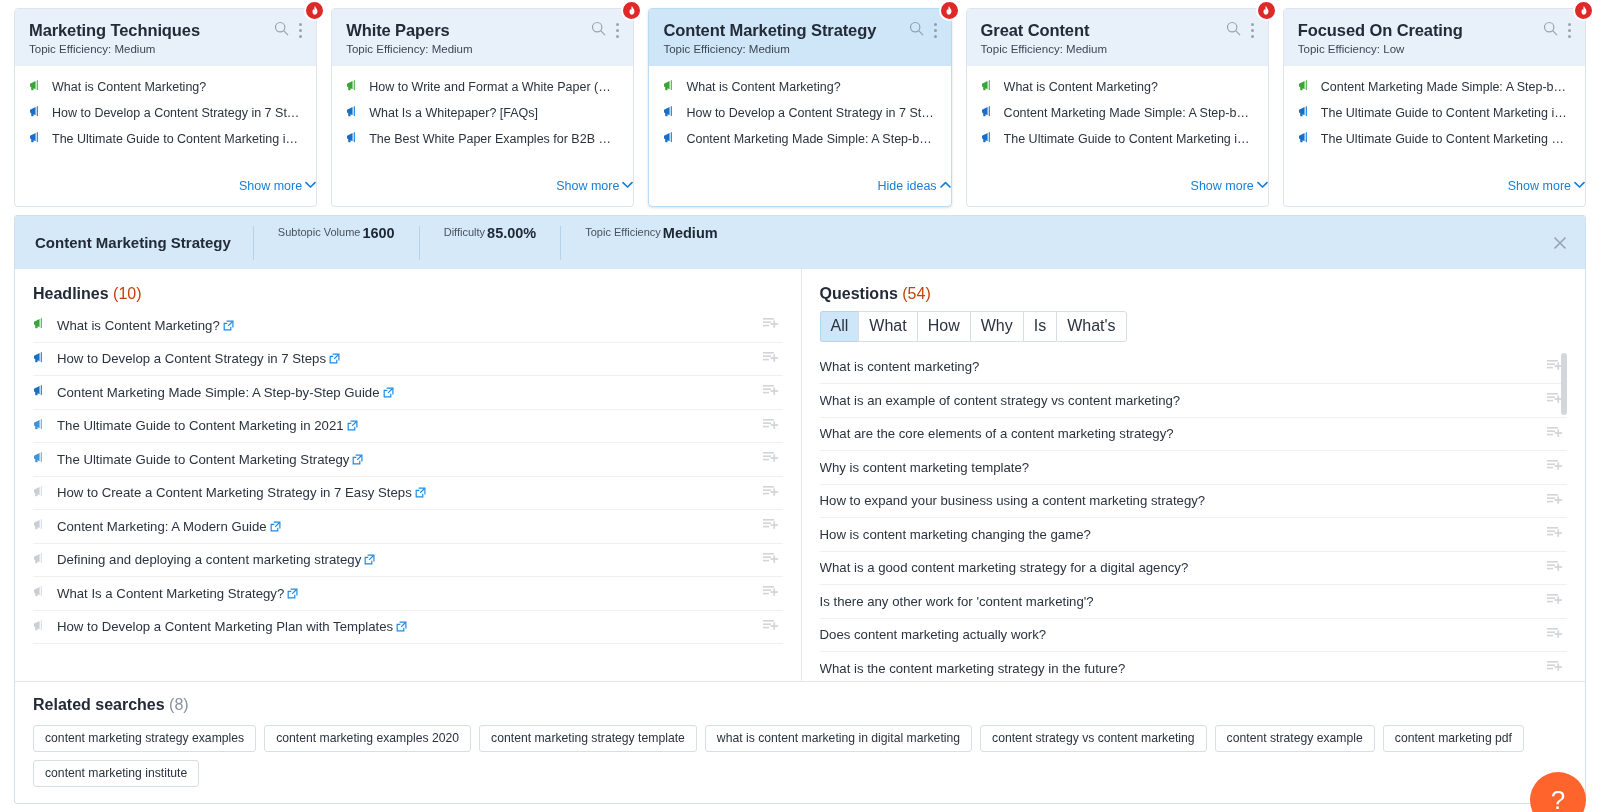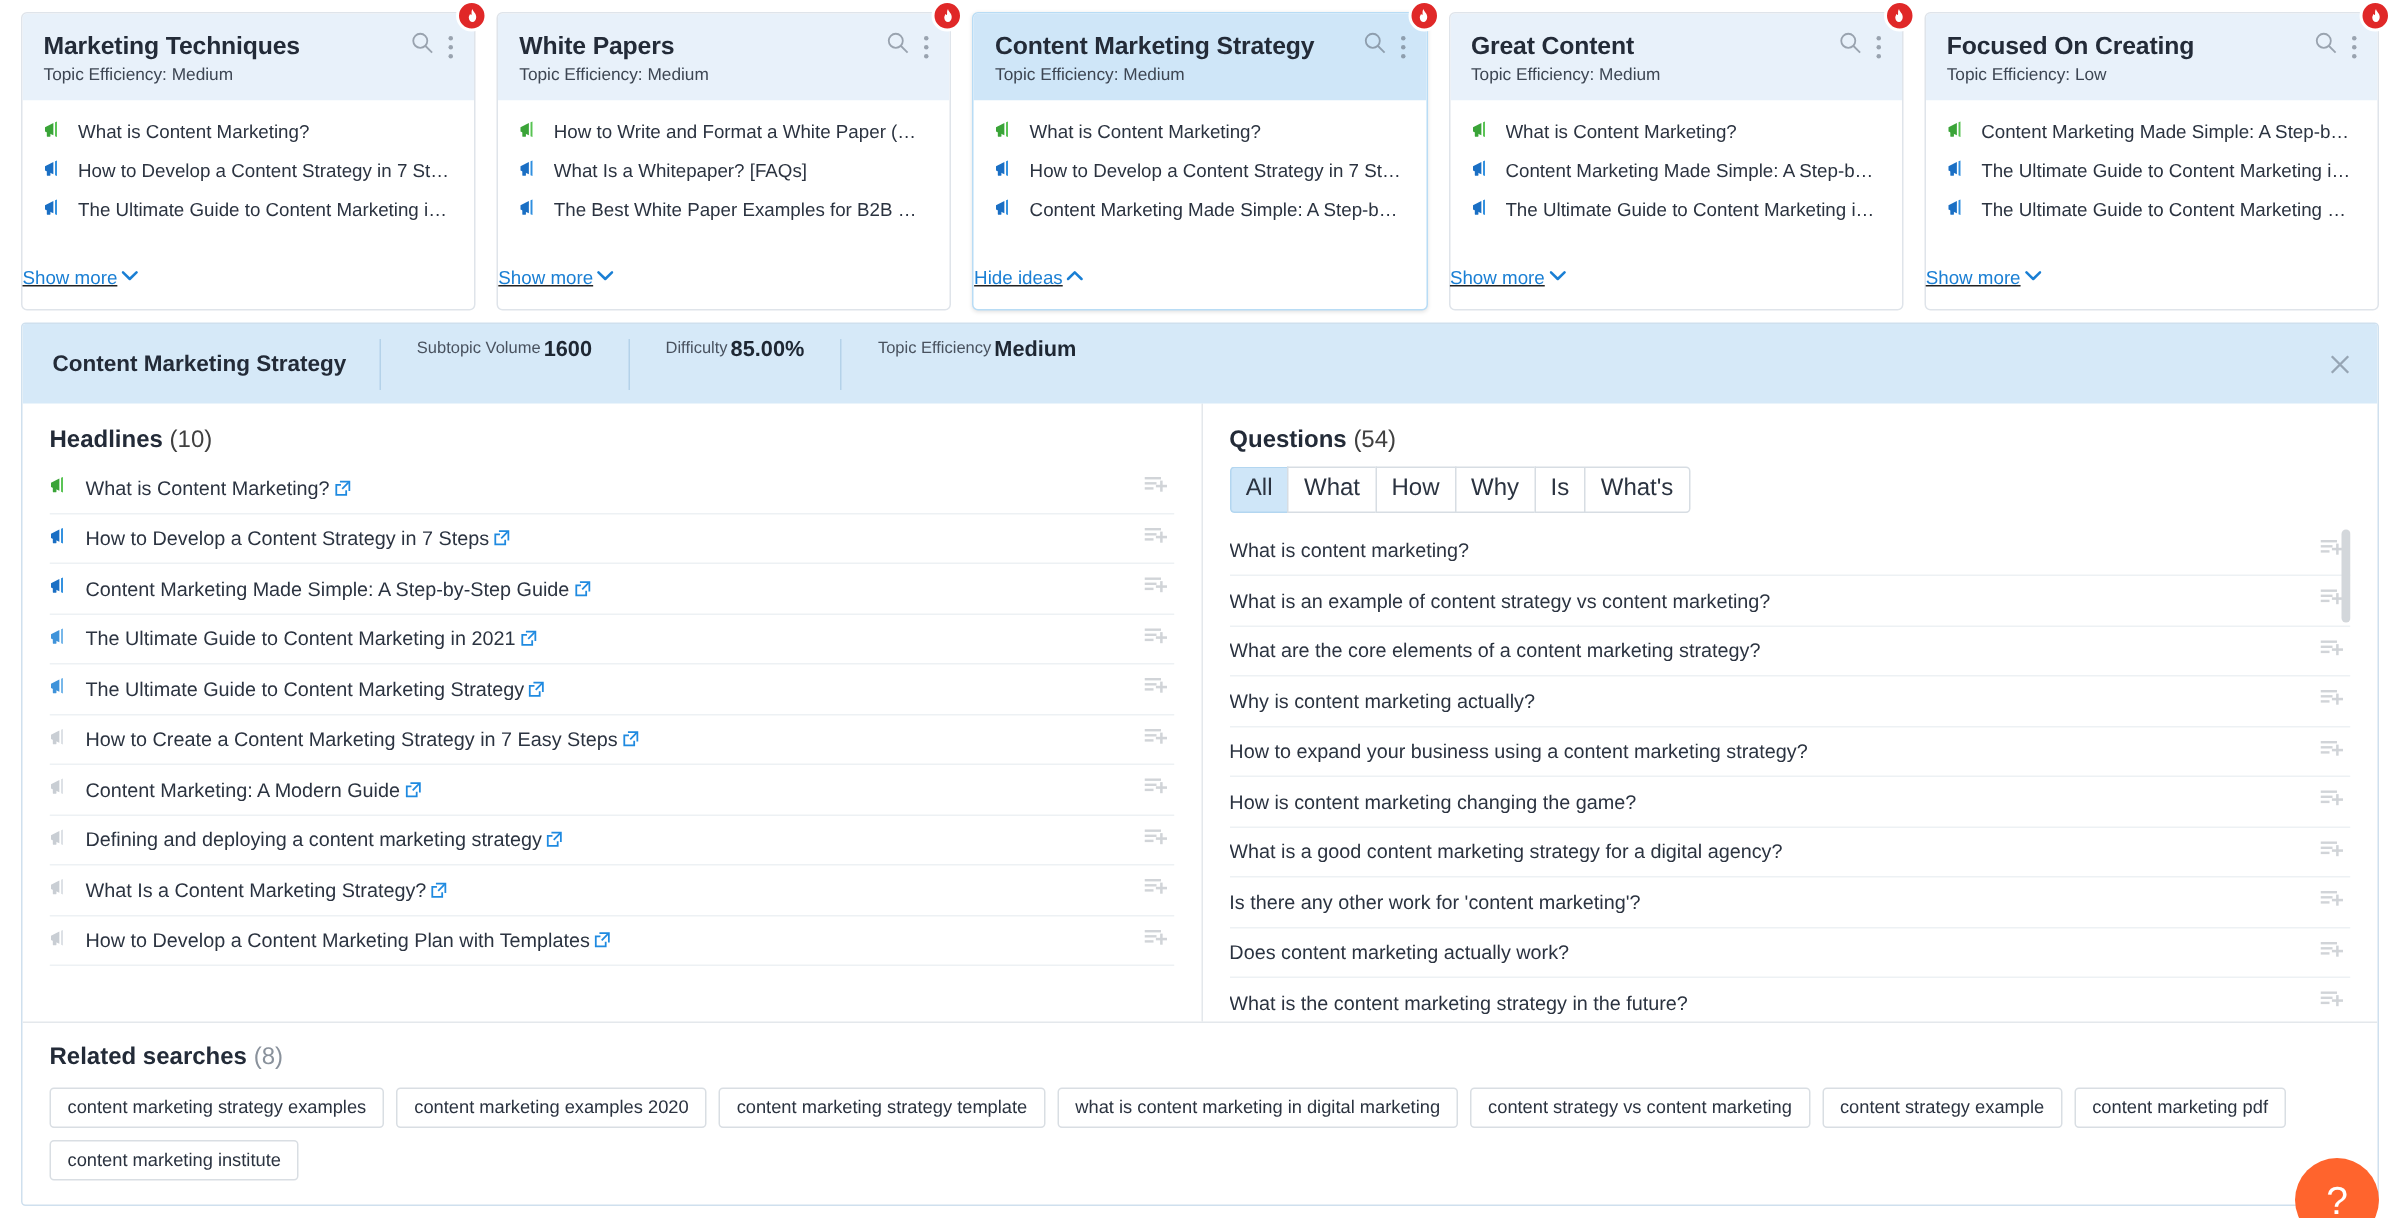--- a/index.html
+++ b/index.html
@@ -93,22 +93,21 @@
     align-items: center;
     gap: 8px;
     font-size: 12.5px;
     color: #2b3340;
     white-space: nowrap;
     overflow: hidden;
   }
   .idea-text { overflow: hidden; text-overflow: ellipsis; white-space: nowrap; }
   .card-foot {
     padding: 6px 0 12px 0;
-    text-align: left;
-    text-decoration: underline;
+    text-align: right;
   }
   .card-foot a {
     font-size: 12.5px;
     color: #1a7fd4;
     text-decoration: none;
     cursor: pointer;
   }
   .chev { display: inline-block; margin-left: 3px; vertical-align: 1px; }
 
   
@@ -173,21 +172,21 @@
     flex-direction: column;
   }
   .pane-left { width: 50.1%; border-right: 1px solid #e4e8ec; }
   .pane-right { width: 49.9%; }
   .pane-title {
     font-size: 16px;
     font-weight: 700;
     color: #232b38;
     margin-bottom: 6px;
   }
-  .pane-title .count { color: #404040; font-weight: 400; }
+  .pane-title .count { color: #c2410c; font-weight: 400; }
 
   .list { flex: 1 1 auto; overflow: hidden; position: relative; }
   .list-row {
     display: flex;
     align-items: center;
     gap: 9px;
     border-bottom: 1px solid #edf1f4;
     font-size: 13.2px;
     color: #2b3340;
     padding: 0 4px 0 0;
@@ -808,21 +807,21 @@
                 <span class="row-text">What are the core elements of a content marketing strategy?</span>
                 <span><svg class="addto" viewBox="0 0 16 13">
                     <rect x="0" y="1" width="11" height="1.6" fill="#9aa1a9"></rect>
                     <rect x="0" y="4.4" width="8" height="1.6" fill="#9aa1a9"></rect>
                     <rect x="0" y="7.8" width="6" height="1.6" fill="#9aa1a9"></rect>
                     <rect x="7.6" y="6.2" width="7.4" height="1.7" fill="#9aa1a9"></rect>
                     <rect x="10.4" y="3.4" width="1.7" height="7.4" fill="#9aa1a9"></rect>
                   </svg></span>
               </div>
               <div class="qrow">
-                <span class="row-text">Why is content marketing actually?</span>
+                <span class="row-text">Why is content marketing template?</span>
                 <span><svg class="addto" viewBox="0 0 16 13">
                     <rect x="0" y="1" width="11" height="1.6" fill="#9aa1a9"></rect>
                     <rect x="0" y="4.4" width="8" height="1.6" fill="#9aa1a9"></rect>
                     <rect x="0" y="7.8" width="6" height="1.6" fill="#9aa1a9"></rect>
                     <rect x="7.6" y="6.2" width="7.4" height="1.7" fill="#9aa1a9"></rect>
                     <rect x="10.4" y="3.4" width="1.7" height="7.4" fill="#9aa1a9"></rect>
                   </svg></span>
               </div>
               <div class="qrow">
                 <span class="row-text">How to expand your business using a content marketing strategy?</span>

